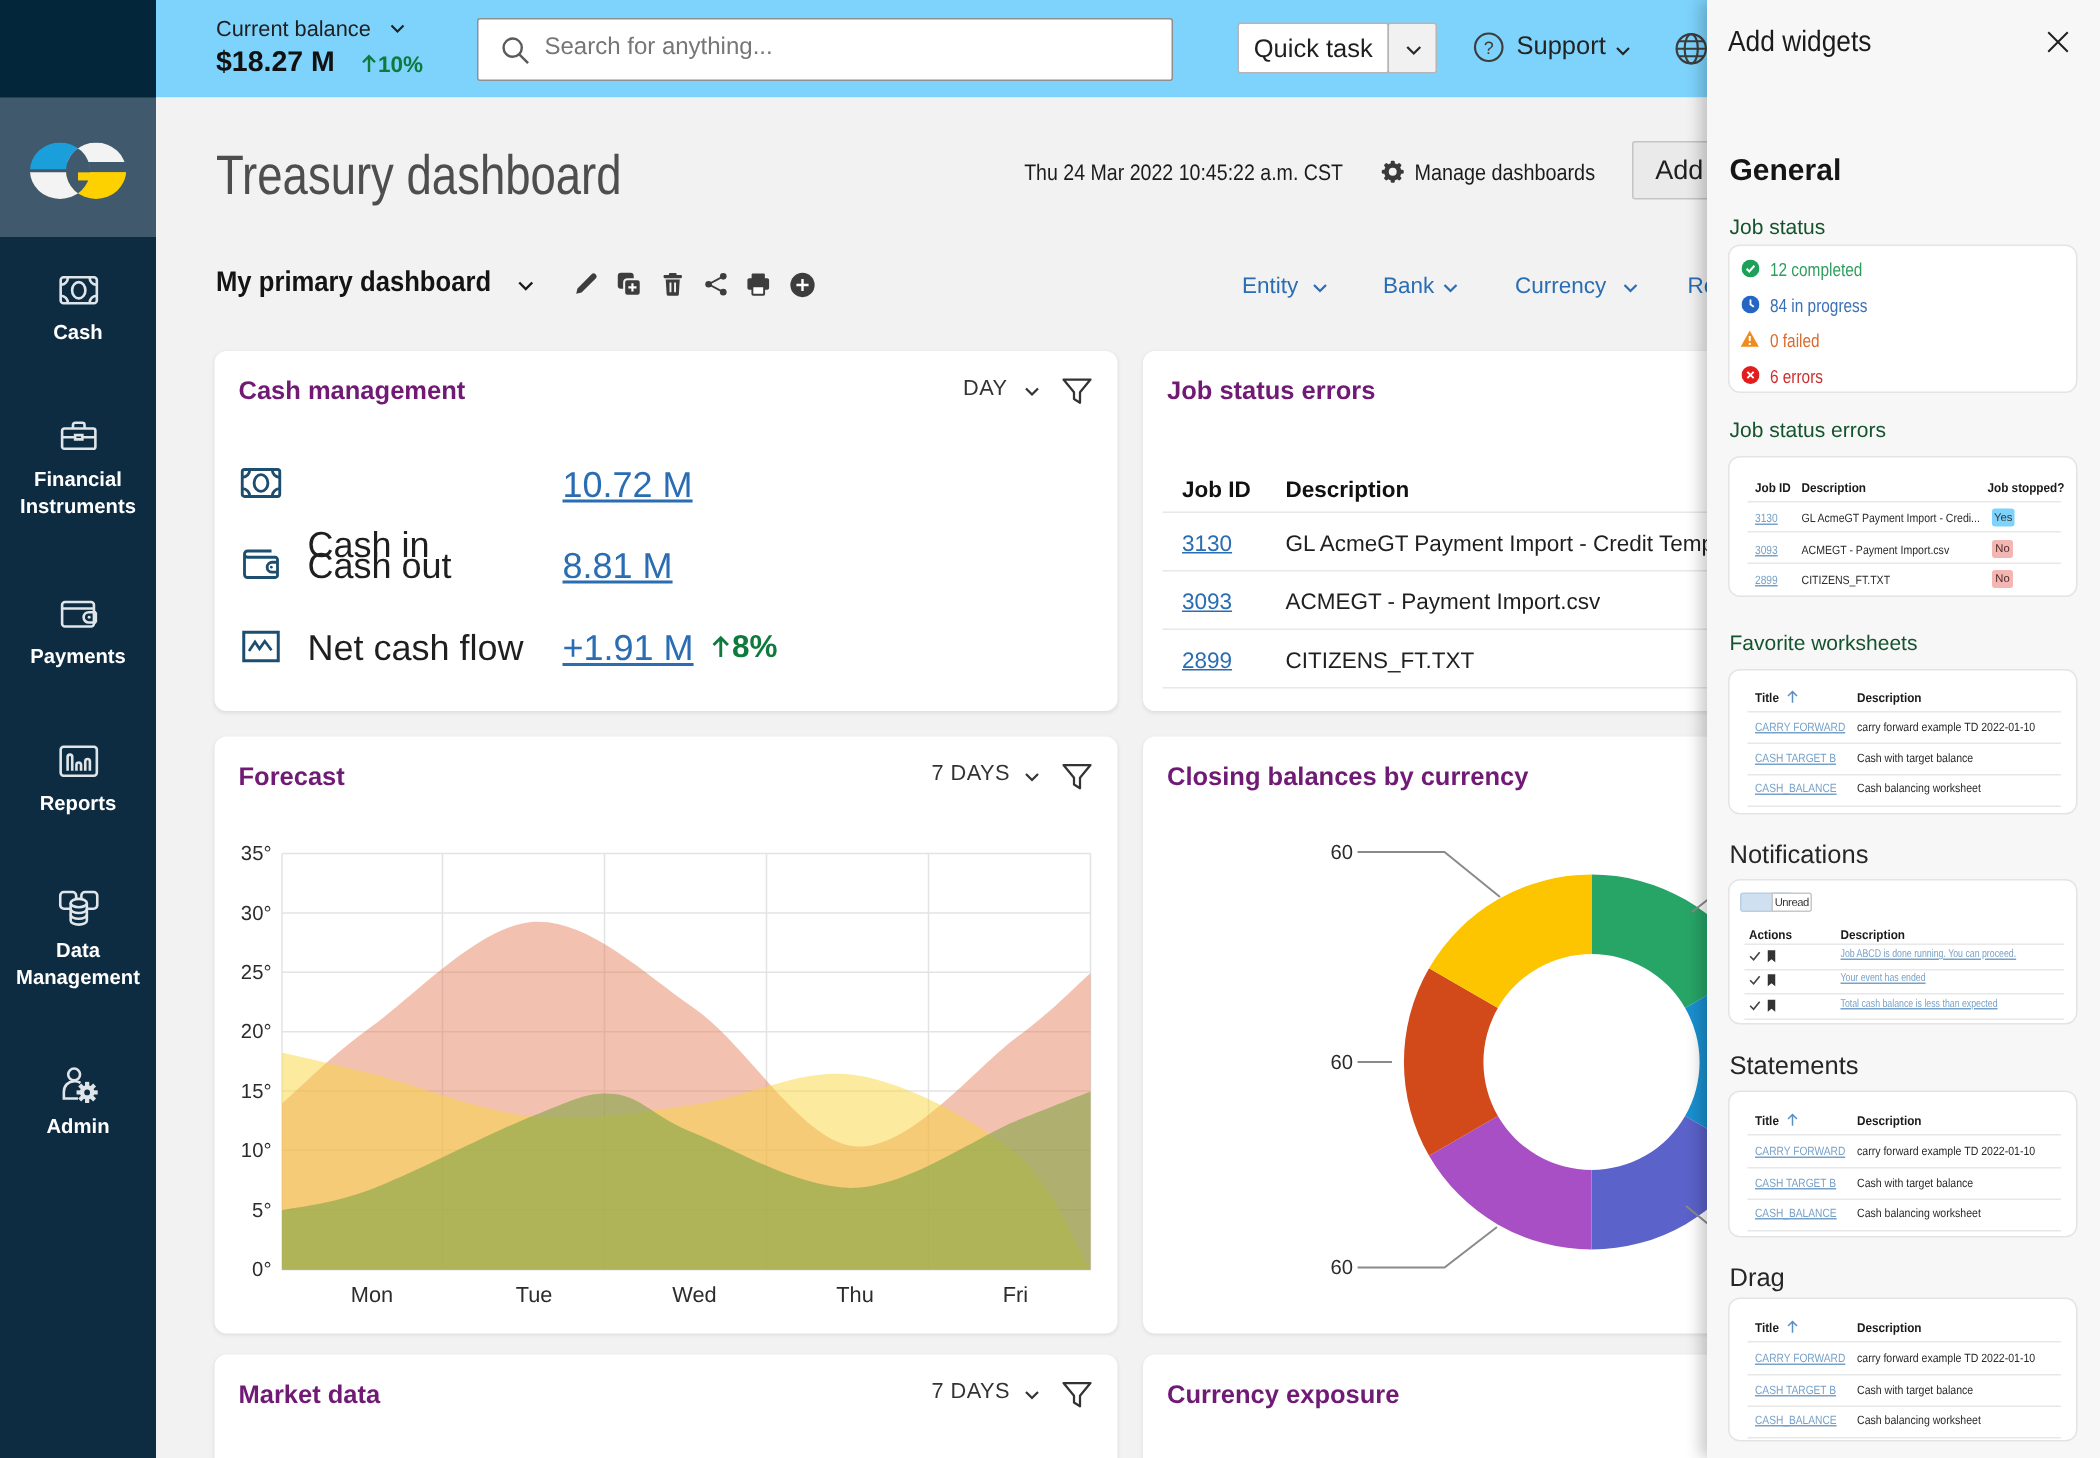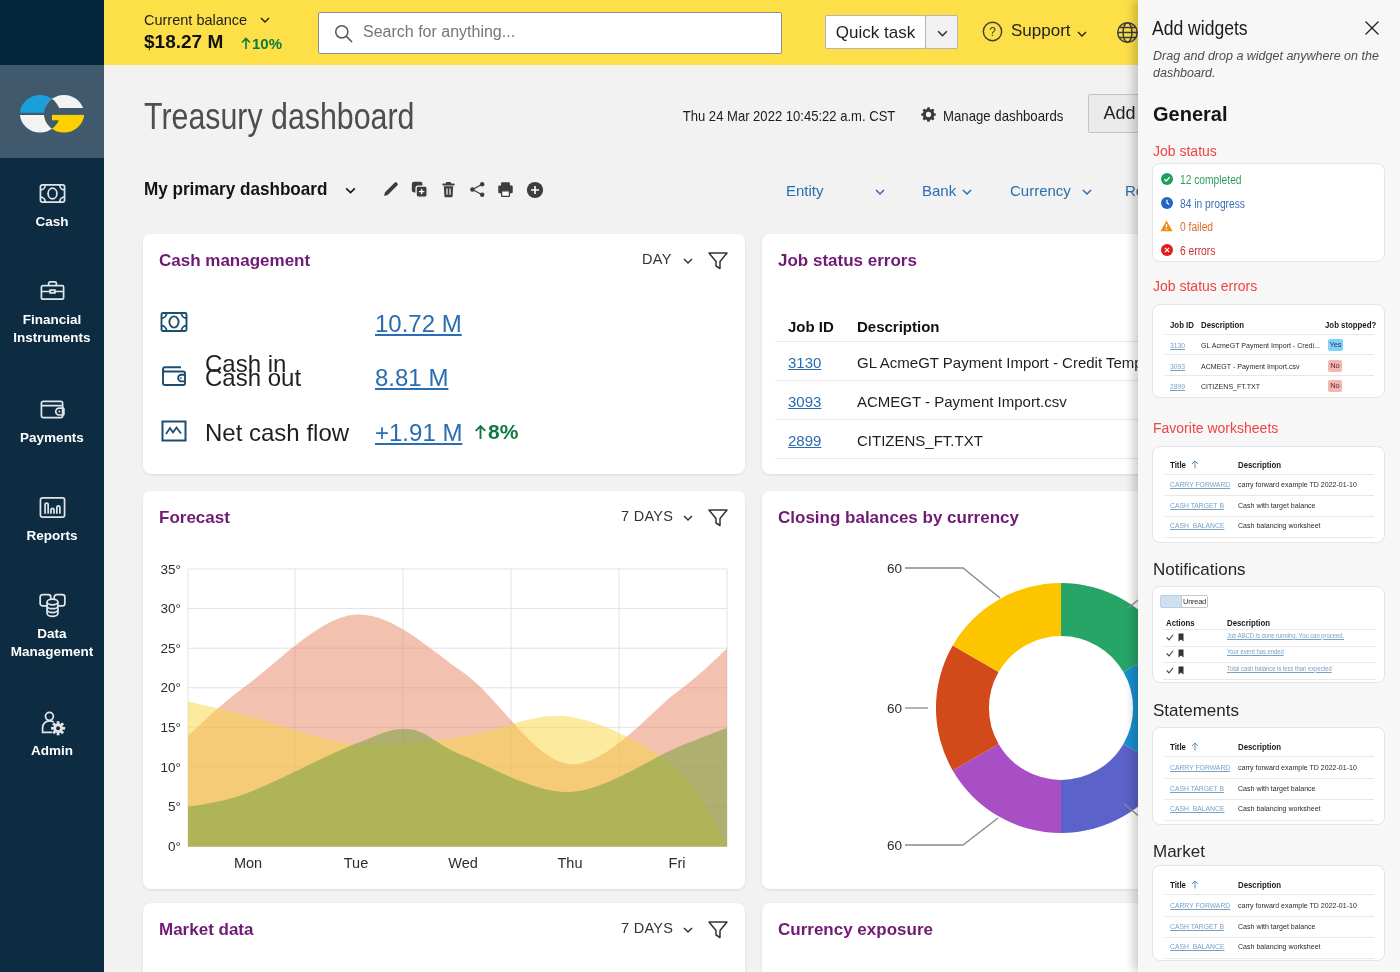--- a/index.html
+++ b/index.html
@@ -6,34 +6,34 @@
 html,body{width:1400px;height:972px;overflow:hidden;font-family:"Liberation Sans",sans-serif;background:#f2f2f2;}
 .abs{position:absolute;}
 
 #sidebar{position:absolute;left:0;top:0;width:104px;height:972px;background:#0d2c42;}
 #sidebar .topband{position:absolute;left:0;top:0;width:104px;height:65px;background:#04263b;}
 #logoblock{position:absolute;left:0;top:65px;width:104px;height:93px;background:#40596c;}
 .nav{position:absolute;left:0;width:104px;text-align:center;color:#fff;}
 .nav .lbl{font-size:13.5px;font-weight:bold;line-height:18px;margin-top:6px;}
 .nav svg{display:block;margin:0 auto;}
 
-#topbar{position:absolute;left:104px;top:0;width:1296px;height:65px;background:#fde047;}
+#topbar{position:absolute;left:104px;top:0;width:1296px;height:65px;background:#7dd3fc;}
 #searchbox{position:absolute;left:214px;top:12px;width:464px;height:42px;border:1px solid #8f8f8f;border-radius:2px;background:#fff;}
 #searchbox span{position:absolute;left:44px;top:10px;font-size:16px;color:#767676;}
 .btn{position:absolute;border:1px solid #b5b5b5;background:#fff;border-radius:2px;font-size:17px;color:#1f1f1f;}
 
 #content{position:absolute;left:104px;top:65px;width:1296px;height:907px;background:#f2f2f2;}
 .card{position:absolute;background:#fff;border-radius:8px;box-shadow:0 1px 3px rgba(0,0,0,0.09);}
 .cardtitle{position:absolute;left:16px;top:17px;font-size:17px;font-weight:bold;color:#701a75;}
 .ctl{position:absolute;top:17px;font-size:14.5px;color:#333;letter-spacing:0.3px;}
 .bluelink{color:#2a6db2;text-decoration:underline;}
 
 #panel{position:absolute;left:1138px;top:0;width:262px;height:972px;background:#f7f7f7;box-shadow:-4px 0 10px rgba(0,0,0,0.22);}
 .pcard{position:absolute;left:14px;background:#fff;border:1px solid #e4e4e4;border-radius:8px;width:233px;}
-.plabel{position:absolute;left:15px;font-size:14px;color:#ef4444;}
+.plabel{position:absolute;left:15px;font-size:14px;color:#14532d;}
 .pheading{position:absolute;left:15px;font-size:17px;color:#262626;}
 .minihead{font-size:8.5px;font-weight:bold;color:#1a1a1a;white-space:nowrap;transform:scaleX(0.92);transform-origin:0 0;}
 .minitxt{font-size:8px;color:#2a2a2a;white-space:nowrap;transform:scaleX(0.88);transform-origin:0 50%;}
 .minilink{font-size:8px;color:#78a1c8;text-decoration:underline;white-space:nowrap;transform:scaleX(0.85);transform-origin:0 50%;}
 .nl{font-size:7.5px !important;transform:scaleX(0.78) !important;}
 .hr{position:absolute;height:1px;background:#e8e8e8;}
 </style>
 </head>
 <body>
 
@@ -226,21 +226,21 @@
   <svg width="17" height="17" viewBox="0 0 20 20" style="position:absolute;left:393px;top:116px;">
       <rect x="4.8" y="1.5" width="10.4" height="5" rx="1" fill="#3d3d3d"></rect>
       <rect x="1.5" y="5.2" width="17" height="9.2" rx="1.4" fill="#3d3d3d"></rect>
       <rect x="5.4" y="11.6" width="9.2" height="6.6" rx="0.6" fill="#fff" stroke="#3d3d3d" stroke-width="1.5"></rect>
     </svg>
   <svg width="18" height="18" viewBox="0 0 20 20" style="position:absolute;left:422px;top:116px;">
       <circle cx="10" cy="10" r="9" fill="#3d3d3d"></circle>
       <path d="M10 5.5v9M5.5 10h9" stroke="#fff" stroke-width="1.8"></path>
     </svg>
 
-  <div class="abs" style="left:682px;top:117px;font-size:15px;color:#2a6db2;">Entity</div>
+  <div class="abs" style="left:724px;top:117px;font-size:15px;color:#2a6db2;">Entity</div>
   <svg width="12" height="12" viewBox="0 0 12 12" style="position:absolute;left:770px;top:121px;">
       <path d="M2 4l4 4 4-4" fill="none" stroke="#2a6db2" stroke-width="1.5"></path>
     </svg>
   <div class="abs" style="left:818px;top:117px;font-size:15px;color:#2a6db2;">Bank</div>
   <svg width="12" height="12" viewBox="0 0 12 12" style="position:absolute;left:857px;top:121px;">
       <path d="M2 4l4 4 4-4" fill="none" stroke="#2a6db2" stroke-width="1.5"></path>
     </svg>
   <div class="abs" style="left:906px;top:117px;font-size:15px;color:#2a6db2;">Currency</div>
   <svg width="12" height="12" viewBox="0 0 12 12" style="position:absolute;left:977px;top:121px;">
       <path d="M2 4l4 4 4-4" fill="none" stroke="#2a6db2" stroke-width="1.5"></path>
@@ -375,21 +375,20 @@
 <div class="card" style="left:658px;top:838px;width:602px;height:200px;">
   <div class="cardtitle">Currency exposure</div>
 </div>
 </div>
 
 <div id="panel">
   <div class="abs" style="left:14px;top:17px;font-size:19.5px;color:#1b1b1b;transform:scaleX(0.9);transform-origin:0 0;white-space:nowrap;">Add widgets</div>
   <svg width="16" height="16" viewBox="0 0 16 16" style="position:absolute;left:226px;top:20px;">
       <path d="M1.5 1.5l13 13M14.5 1.5l-13 13" stroke="#1f1f1f" stroke-width="1.3"></path>
     </svg>
-  <div class="abs" style="left:15px;top:48px;width:238px;font-size:12.5px;font-style:italic;color:#4d4d4d;line-height:16.5px;">Drag and drop a widget anywhere on the dashboard.</div>
   <div class="abs" style="left:15px;top:103px;font-size:20px;font-weight:bold;color:#151515;text-align:center;">General</div>
 
   <div class="plabel" style="top:143px;">Job status</div>
   <div class="pcard" style="top:163px;height:99px;">
     <svg width="12" height="12" viewBox="0 0 16 16" style="position:absolute;left:8px;top:9px;">
         <circle cx="8" cy="8" r="8" fill="#1fa05a"></circle>
         <path d="M4.5 8.2l2.4 2.4 4.6-5" fill="none" stroke="#fff" stroke-width="1.8"></path>
       </svg>
     <div class="abs" style="left:27px;top:9px;font-size:12.5px;transform:scaleX(0.82);transform-origin:0 0;white-space:nowrap;color:#2d9e5e;">12 completed</div>
     <svg width="12" height="12" viewBox="0 0 16 16" style="position:absolute;left:8px;top:33px;">
@@ -491,21 +490,21 @@
     <div class="abs minitxt" style="left:85px;top:35px;">carry forward example TD 2022-01-10</div>
     <div class="hr" style="left:12px;top:50px;width:209px;"></div>
     <div class="abs minilink" style="left:17px;top:56px;">CASH TARGET B</div>
     <div class="abs minitxt" style="left:85px;top:56px;">Cash with target balance</div>
     <div class="hr" style="left:12px;top:71px;width:209px;"></div>
     <div class="abs minilink" style="left:17px;top:76px;">CASH_BALANCE</div>
     <div class="abs minitxt" style="left:85px;top:76px;">Cash balancing worksheet</div>
     <div class="hr" style="left:12px;top:92px;width:209px;"></div>
   </div>
 
-  <div class="pheading" style="top:842px;">Market</div>
+  <div class="pheading" style="top:842px;">Drag</div>
   <div class="pcard" style="top:865px;height:96px;">
     <div class="abs minihead" style="left:17px;top:14px;">Title</div>
     <svg width="8" height="9" viewBox="0 0 8 9" style="position:absolute;left:38px;top:14px;">
         <path d="M4 8.5V1M1 4L4 1l3 3" fill="none" stroke="#5b8fc2" stroke-width="1"></path>
       </svg>
     <div class="abs minihead" style="left:85px;top:14px;">Description</div>
     <div class="hr" style="left:12px;top:28px;width:209px;"></div>
     <div class="abs minilink" style="left:17px;top:35px;">CARRY FORWARD</div>
     <div class="abs minitxt" style="left:85px;top:35px;">carry forward example TD 2022-01-10</div>
     <div class="hr" style="left:12px;top:50px;width:209px;"></div>

